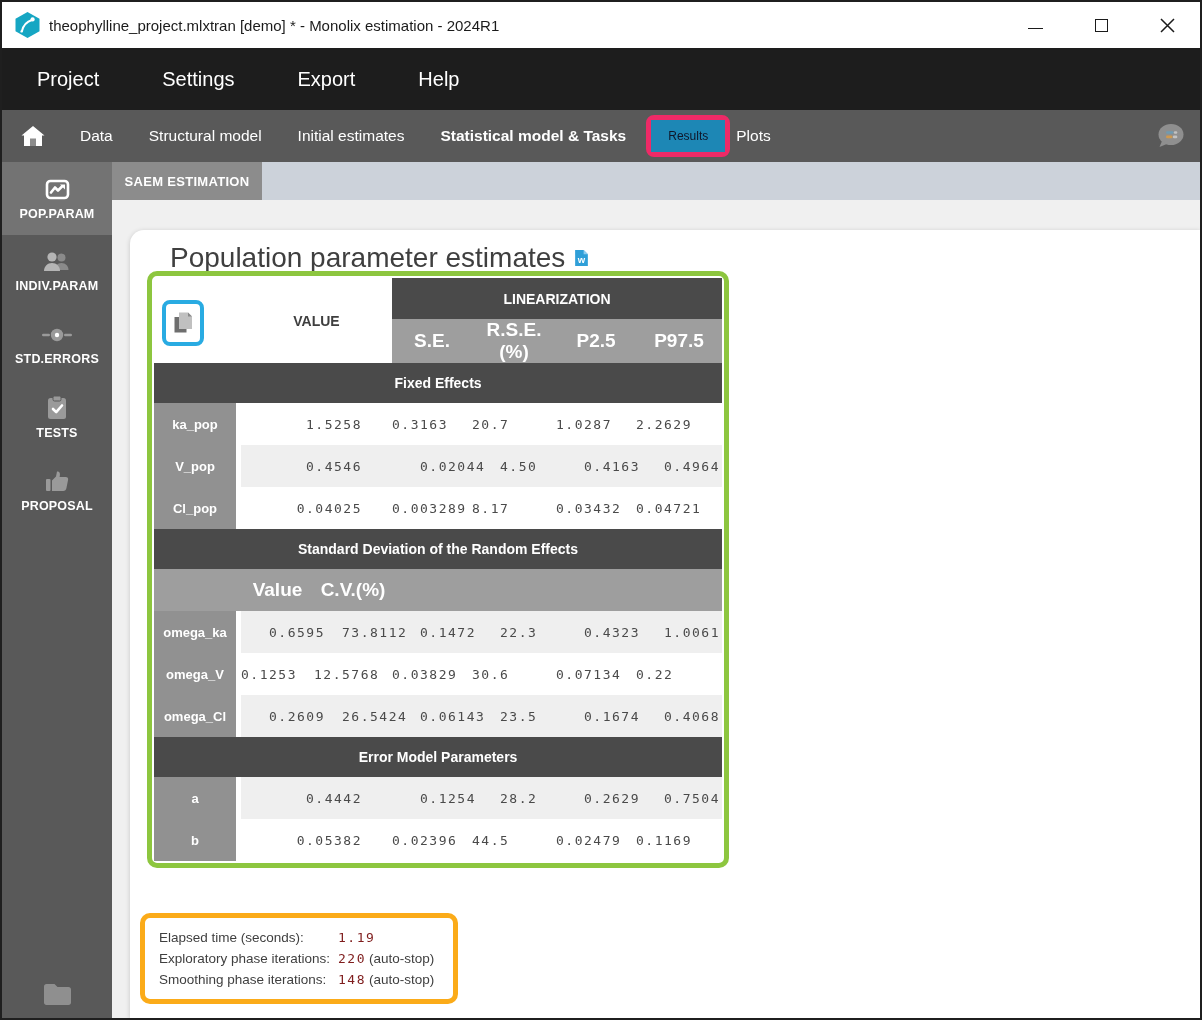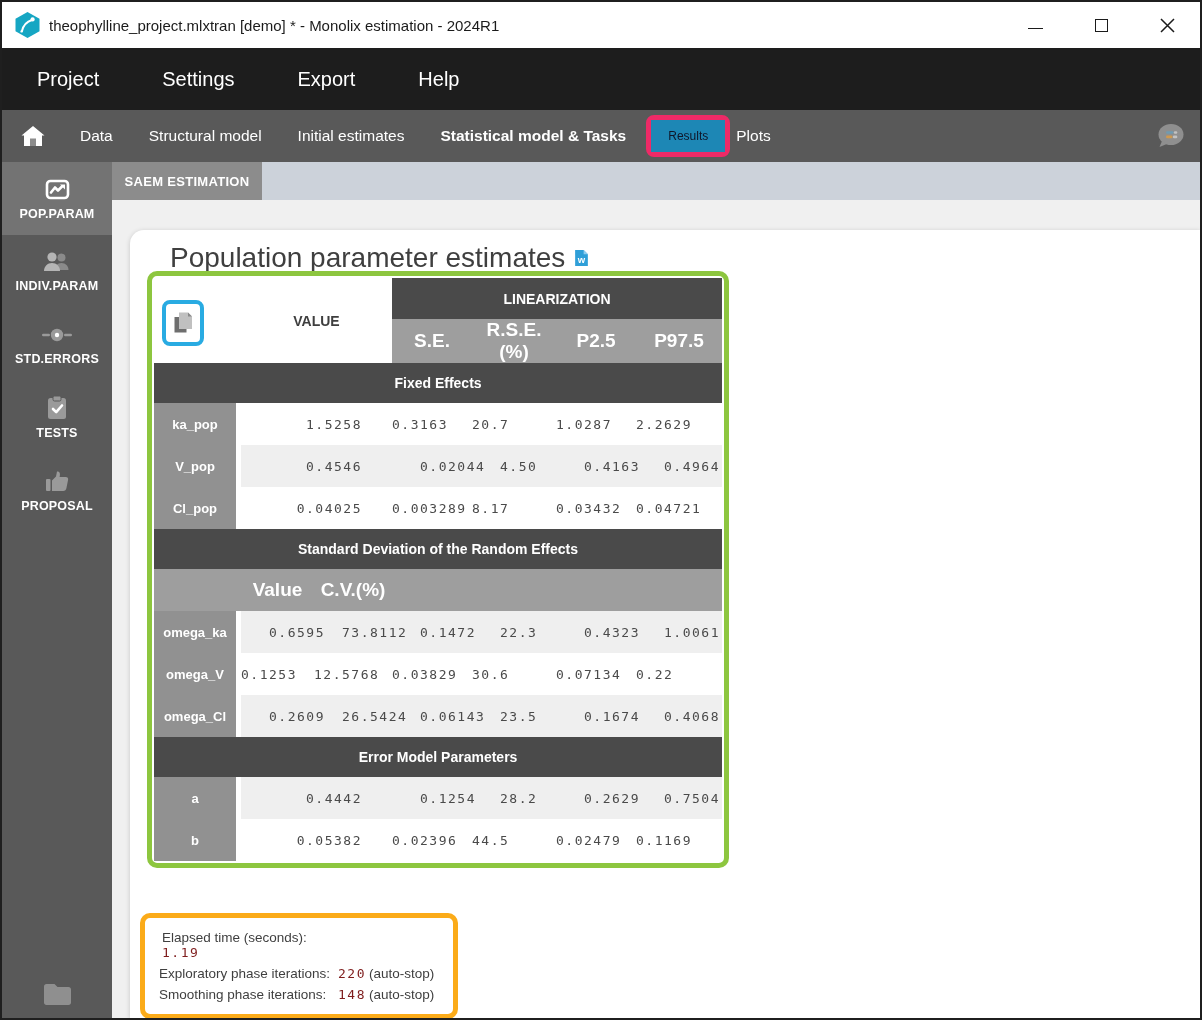--- a/index.html
+++ b/index.html
@@ -78,21 +78,21 @@
          color:#4a4a4a; text-align:right; white-space:nowrap; }
   tr.alt-a .rowbg { background:#fff; }  tr.alt-b .rowbg { background:#efefef;padding-left:28px; }
   .p-val2 { padding-right:30px; } .p-v { padding-right:22px; } .p-cv { padding-right:30px; }
   .p-se { padding-right:38px; } .p-rse { padding-right:49px; }
   .p-p25 { padding-right:59px; } .p-p975 { padding-right:71px; }
 
   
   .summary-annot { position:absolute; left:10px; top:683px; width:318px; border:5px solid #fbab19;
                    border-radius:10px; background:#fff; padding:10px 14px 12px 14px; }
   .sum-row { display:flex; align-items:baseline; margin-top:6px; }
-  .sum-row:first-child { margin-top:2px;flex-direction:column; }
+  .sum-row:first-child { margin-top:2px; }
   .sum-label { font-size:13.5px; color:#3f3f3f; width:179px; flex:none; }
   .sum-val { font-family:"DejaVu Sans Mono",monospace; font-size:13px; letter-spacing:1.5px; color:#7f1d1d; }
   .sum-suffix { font-size:13.5px; color:#3f3f3f; margin-left:3px; }
 </style>
 </head>
 <body>
 
 <div class="window">
 
   <div class="titlebar">

